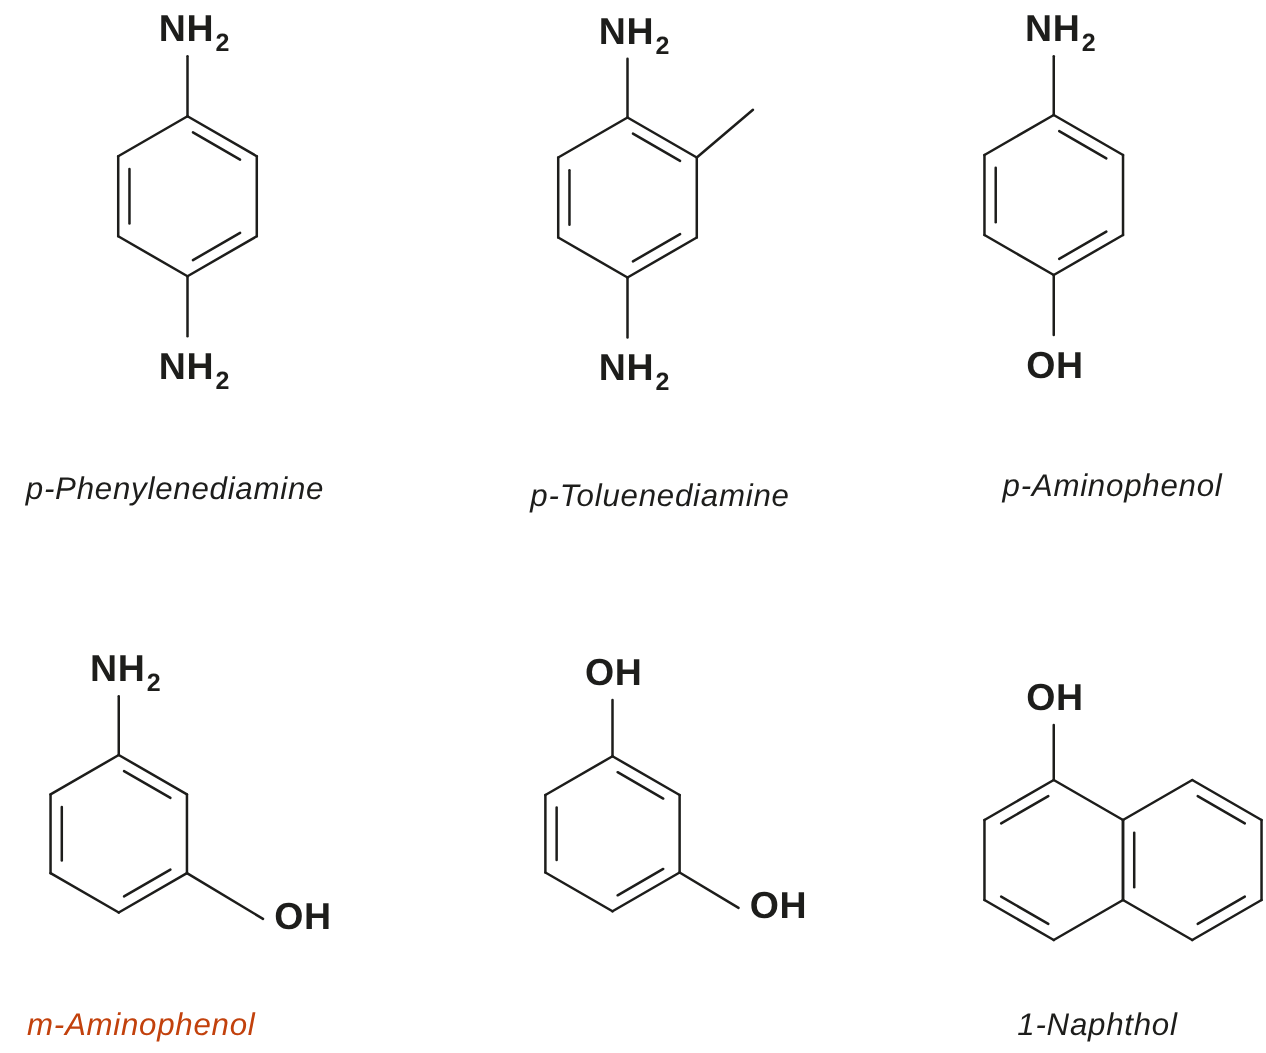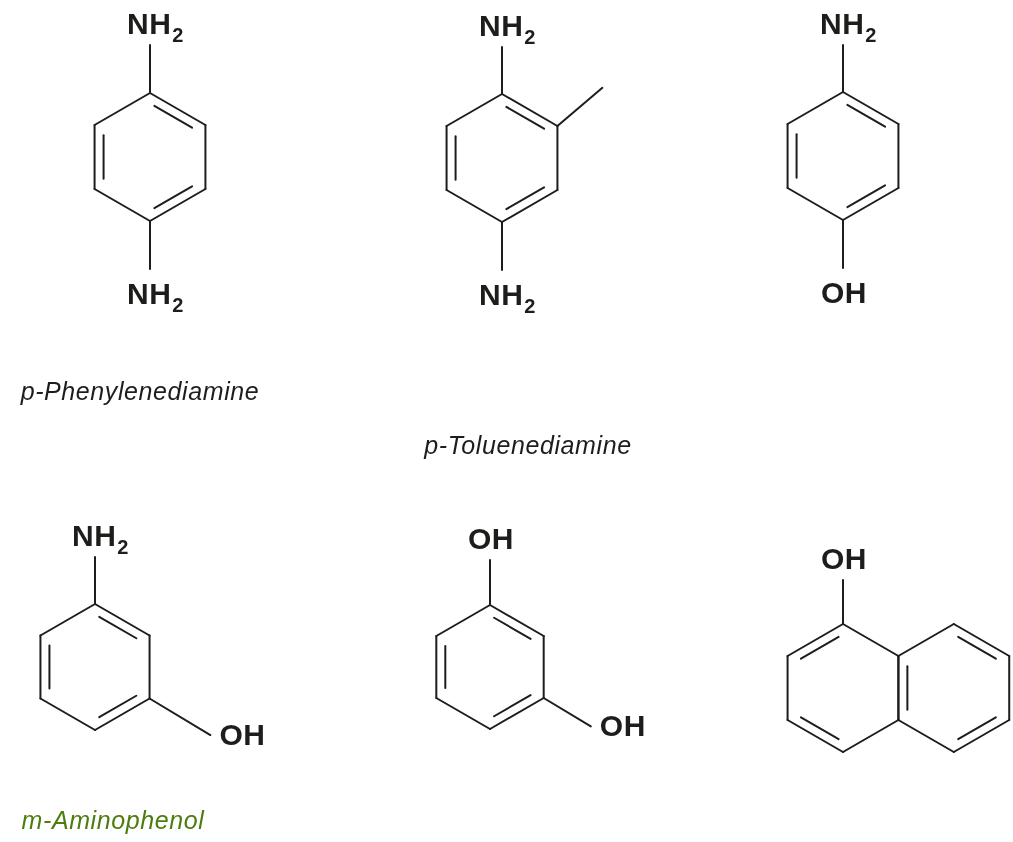--- a/index.html
+++ b/index.html
@@ -136,22 +136,24 @@
         <line x1="995.8575257074514" y1="717.3257713659401" x2="958.1681001347526" y2="739.0857713659401" stroke="#1d1d1b" stroke-width="2" stroke-linecap="round"></line>
         <line x1="953.8" y1="752" x2="898.3743741577958" y2="720" stroke="#1d1d1b" stroke-width="2" stroke-linecap="round"></line>
         <line x1="898.3743741577958" y1="720" x2="898.3743741577958" y2="656" stroke="#1d1d1b" stroke-width="2" stroke-linecap="round"></line>
         <line x1="907.3743741577958" y1="709.76" x2="907.3743741577958" y2="666.24" stroke="#1d1d1b" stroke-width="2" stroke-linecap="round"></line>
         <line x1="898.3743741577958" y1="656" x2="953.8" y2="624" stroke="#1d1d1b" stroke-width="2" stroke-linecap="round"></line>
         <line x1="843" y1="624" x2="843" y2="580" stroke="#1d1d1b" stroke-width="2" stroke-linecap="round"></line>
       </g>
     </svg>
 
   <div class="mol-name" style="left: 140px; top: 378px; color: rgb(29, 29, 27);">p-Phenylenediamine</div>
-  <div class="mol-name" style="left: 528px; top: 384px; color: rgb(29, 29, 27); margin-top: 48px;">p-Toluenediamine</div>
-  <div class="mol-name" style="left: 113px; top: 807px; color: #4d7c0f;">m-Aminophenol</div>
+  <div class="mol-name" style="left: 528px; top: 384px; color: rgb(29, 29, 27);">p-Toluenediamine</div>
+  <div class="mol-name" style="left: 890px; top: 376px; color: rgb(29, 29, 27);">p-Aminophenol</div>
+  <div class="mol-name" style="left: 113px; top: 807px; color: #c2410c;">m-Aminophenol</div>
+  <div class="mol-name" style="left: 878px; top: 807px; color: rgb(29, 29, 27);">1-Naphthol</div>
 <div class="formula" style="left: 155px; top: 39px; transform: translate(-50%, -100%);"><span>NH</span><sub>2</sub></div>
     <div class="formula" style="left: 155px; top: 279px; transform: translate(-50%, 0px);"><span>NH</span><sub>2</sub></div>
     <div class="formula" style="left: 507px; top: 41px; transform: translate(-50%, -100%);"><span>NH</span><sub>2</sub></div>
     <div class="formula" style="left: 507px; top: 280px; transform: translate(-50%, 0px);"><span>NH</span><sub>2</sub></div>
     <div class="formula" style="left: 848px; top: 39px; transform: translate(-50%, -100%);"><span>NH</span><sub>2</sub></div>
     <div class="formula" style="left: 844px; top: 278px; transform: translate(-50%, 0px);"><span>OH</span></div>
     <div class="formula" style="left: 100px; top: 551px; transform: translate(-50%, -100%);"><span>NH</span><sub>2</sub></div>
     <div class="formula" style="left: 219.407px; top: 736.065px; transform: translate(0px, -55%);"><span>OH</span></div>
     <div class="formula" style="left: 491px; top: 554px; transform: translate(-50%, -100%);"><span>OH</span></div>
     <div class="formula" style="left: 599.829px; top: 727.325px; transform: translate(0px, -55%);"><span>OH</span></div>

